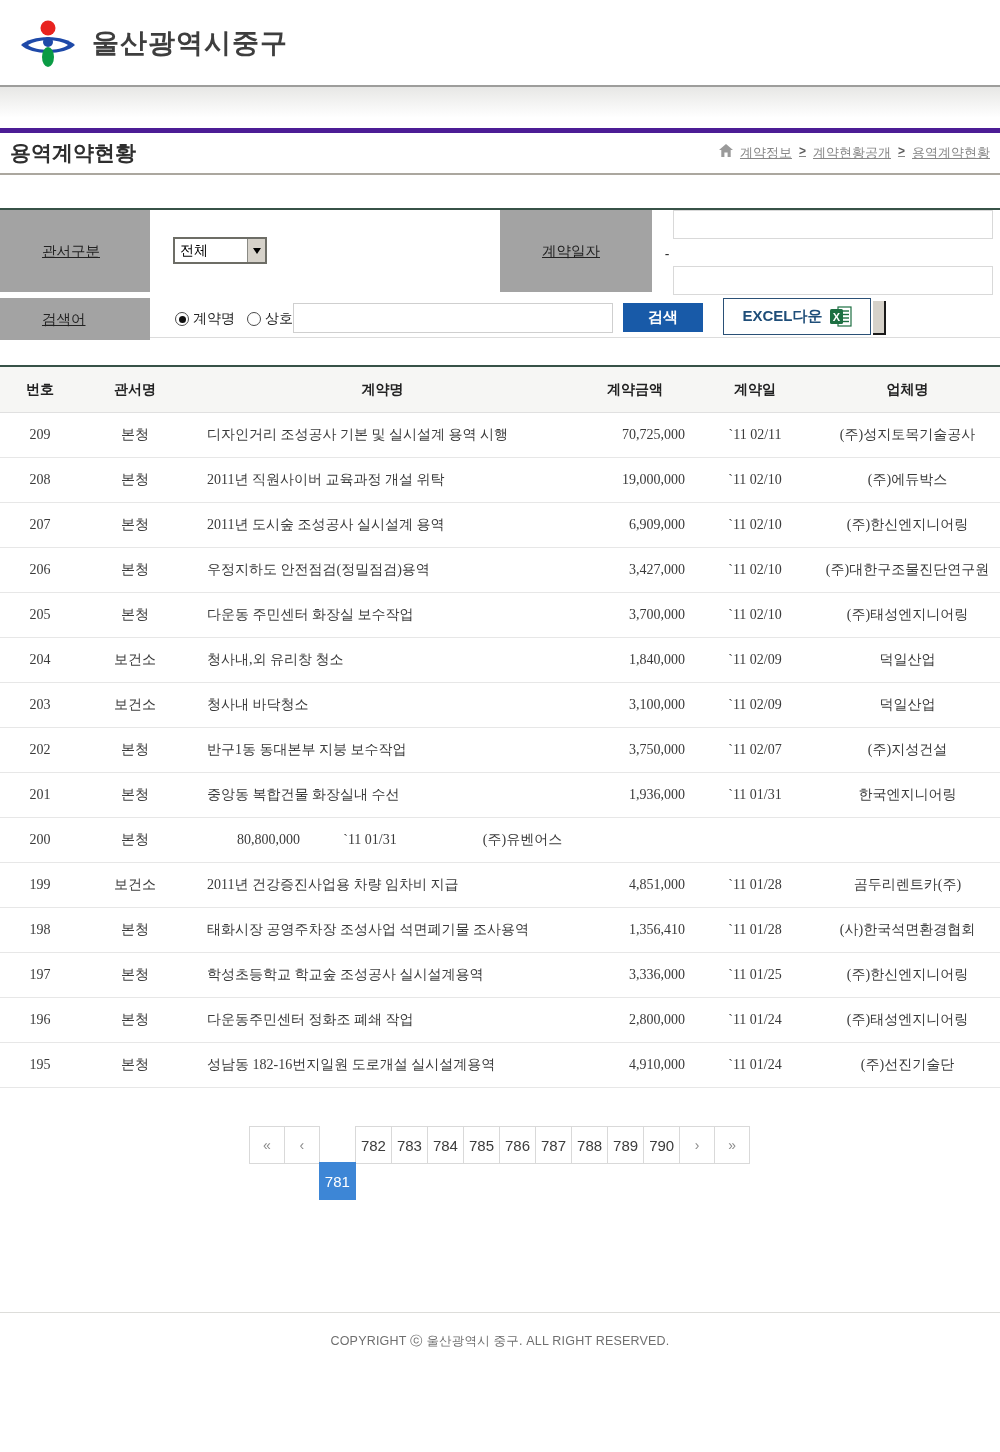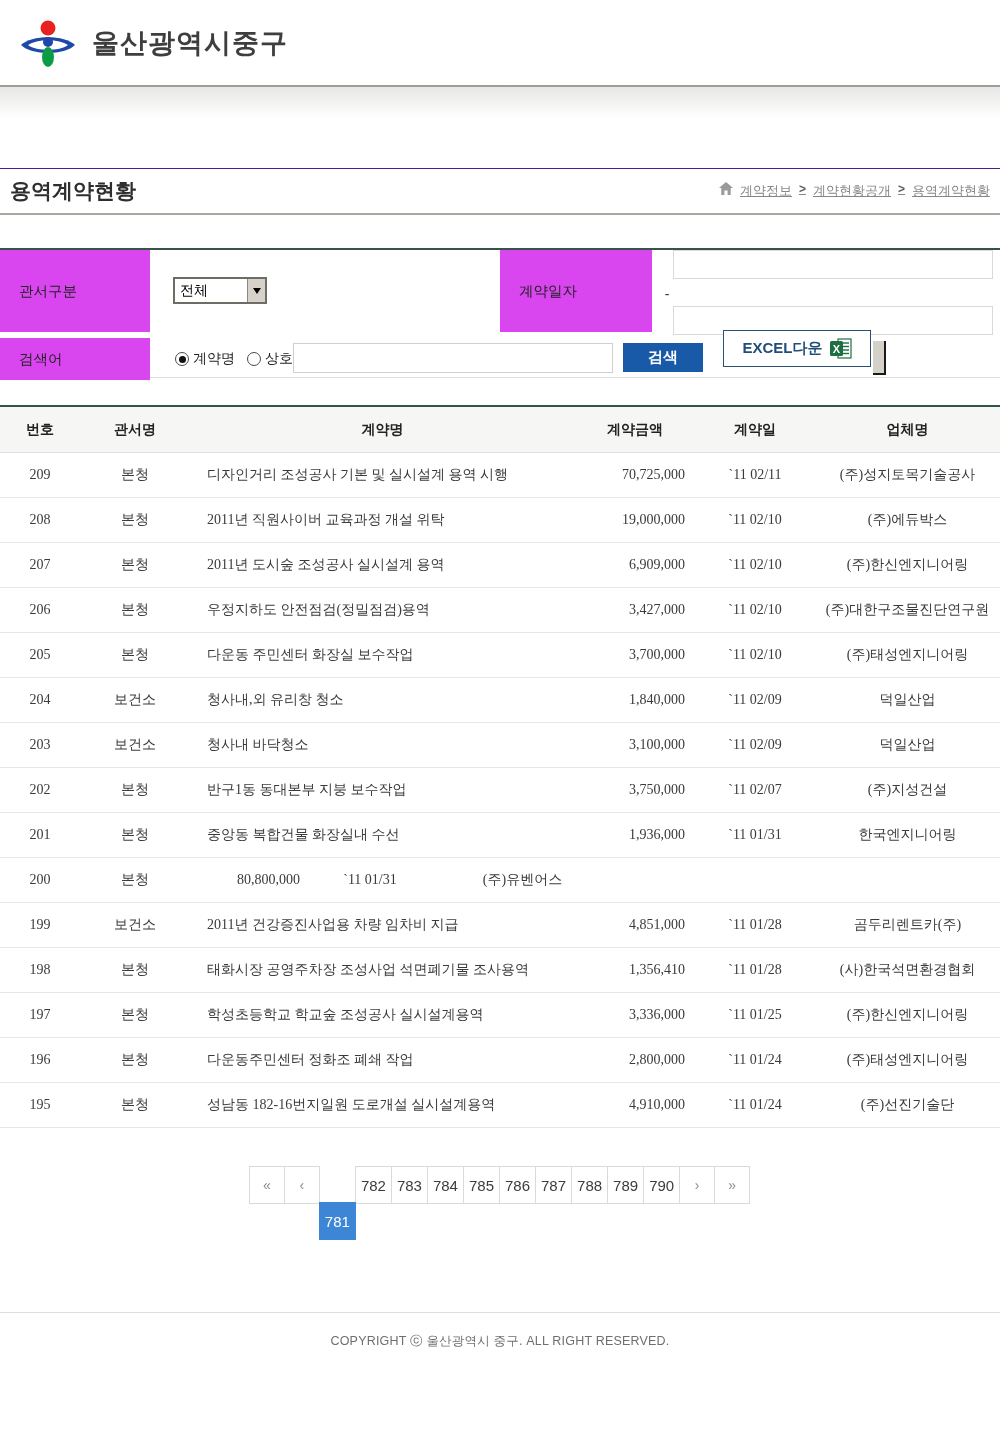--- a/index.html
+++ b/index.html
@@ -11,32 +11,32 @@
   }
 
   
   .site-header { height:85px; display:flex; align-items:center; padding-left:12px; background:#fff; }
   .logo { display:flex; align-items:center; gap:10px; cursor:pointer; }
   .site-name { font-size:27px; font-weight:bold; color:#3e3e3e; letter-spacing:1px; }
 
   .nav-strip { height:43px; border-top:2px solid #9d9d9b;
     background:linear-gradient(#e7e7e5, #ffffff 75%); }
 
-  .title-bar { height:47px; border-top:1px solid #4c1d95; border-bottom:2px solid #aba79f;
-    display:flex; align-items:center; justify-content:space-between; padding:0 10px;margin-top:40px; }
+  .title-bar { height:47px; border-top:5px solid #4c1d95; border-bottom:2px solid #aba79f;
+    display:flex; align-items:center; justify-content:space-between; padding:0 10px; }
   .page-title { font-size:21px; font-weight:bold; color:#2e2e2e; }
   .breadcrumb { display:flex; align-items:flex-start; gap:7px; font-size:13px; color:#868686;text-decoration:underline; }
   .breadcrumb .sep { color:#5c5c5c; font-size:12px; font-weight:bold; }
   .crumb { cursor:pointer; }
 
   
   .filter-box { position:relative; margin-top:33px; height:130px;
     border-top:2px solid #375247; border-bottom:1px solid #dcdcdc; }
-  .flabel-cell { position:absolute; background:#d946ef; display:flex; align-items:center;
-    padding-left:19px; font-size:14.5px; color:#222; }
+  .flabel-cell { position:absolute; background:#a3a3a3; display:flex; align-items:center;
+    padding-left:42px; font-size:14.5px; color:#222;text-decoration:underline; }
   .cell-office   { left:0;   top:0;    width:150px; height:82px; }
   .cell-date     { left:500px; top:0;  width:152px; height:82px; }
   .cell-keyword  { left:0;   top:88px; width:150px; height:42px; }
 
   .select-ctl { position:absolute; left:173px; top:27px; width:94px; height:27px;
     border:2px solid #6d6d66; background:#fff; display:flex; align-items:stretch; cursor:pointer; }
   .select-value { flex:1; font-size:14px; padding:3px 0 0 5px; color:#000; }
   .select-arrow-btn { width:18px; background:#d6d2ca; border-left:1px solid #8a8a84;
     display:flex; align-items:center; justify-content:center; }
   .select-arrow-btn span { width:0; height:0; border:4px solid transparent; border-top:6px solid #000; margin-top:5px; }
@@ -55,21 +55,21 @@
   .radio.checked::after { content:''; width:7px; height:7px; border-radius:50%; background:#111; }
   .radio-label { margin-right:8px; cursor:pointer; }
 
   .keyword-input { position:absolute; left:293px; top:93px; width:320px; height:30px;
     border:1px solid #cfcfcf; background:#fff; font-size:14px; padding:0 6px; outline:none; }
 
   .search-btn { position:absolute; left:623px; top:93px; width:80px; height:29px;
     background:#185aa8; color:#fff; border:none; font-size:15px; font-weight:bold;
     font-family:inherit; cursor:pointer; }
 
-  .excel-btn { position:absolute; left:723px; top:80px; width:148px; height:37px;
+  .excel-btn { position:absolute; left:723px; top:88px; width:148px; height:37px;
     background:#fff; border:1px solid #2a5076; color:#1f4e79; font-size:15px; font-weight:bold;
     font-family:inherit; display:flex; align-items:center; justify-content:center; gap:7px; cursor:pointer; }
 
   .scroll-fragment { position:absolute; left:873px; top:91px; width:13px; height:34px;
     background:#d5d1c9; border-right:2px solid #1a1a1a; border-bottom:2px solid #1a1a1a; }
 
   
   .contract-table { margin-top:27px; }
   .thead { display:flex; border-top:2px solid #375247; background:#f6f6f4;
     border-bottom:1px solid #e0e0e0; height:48px; align-items:center;

